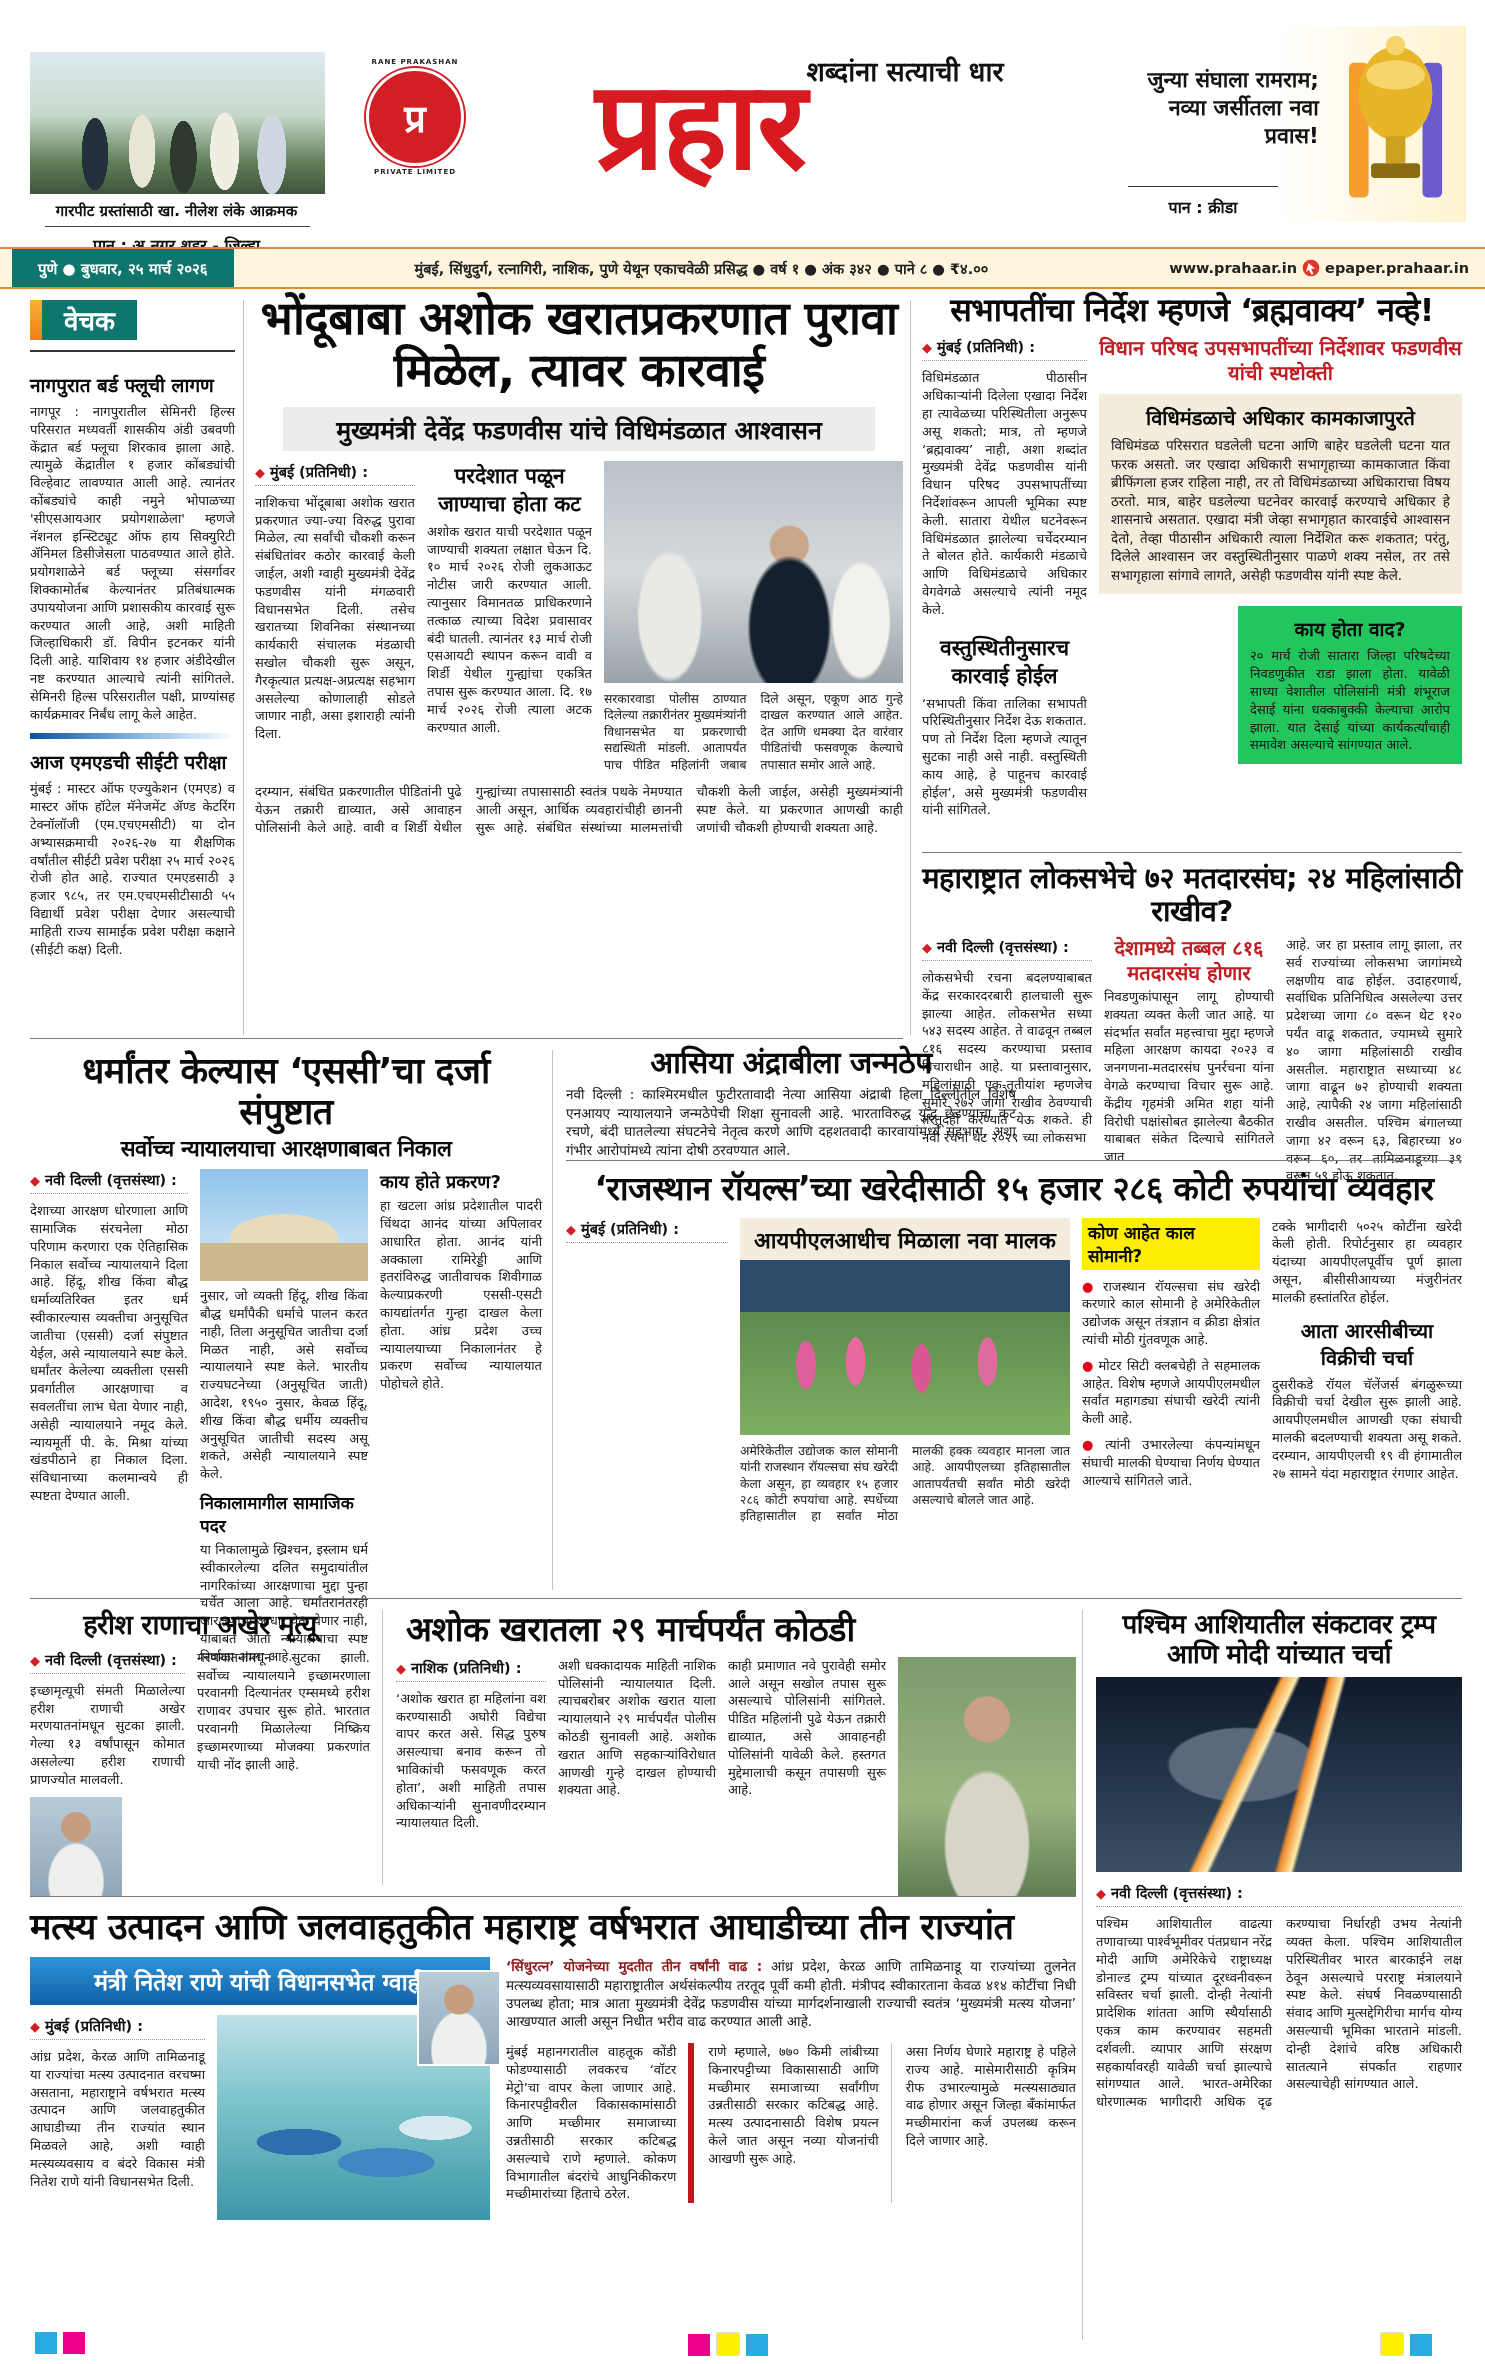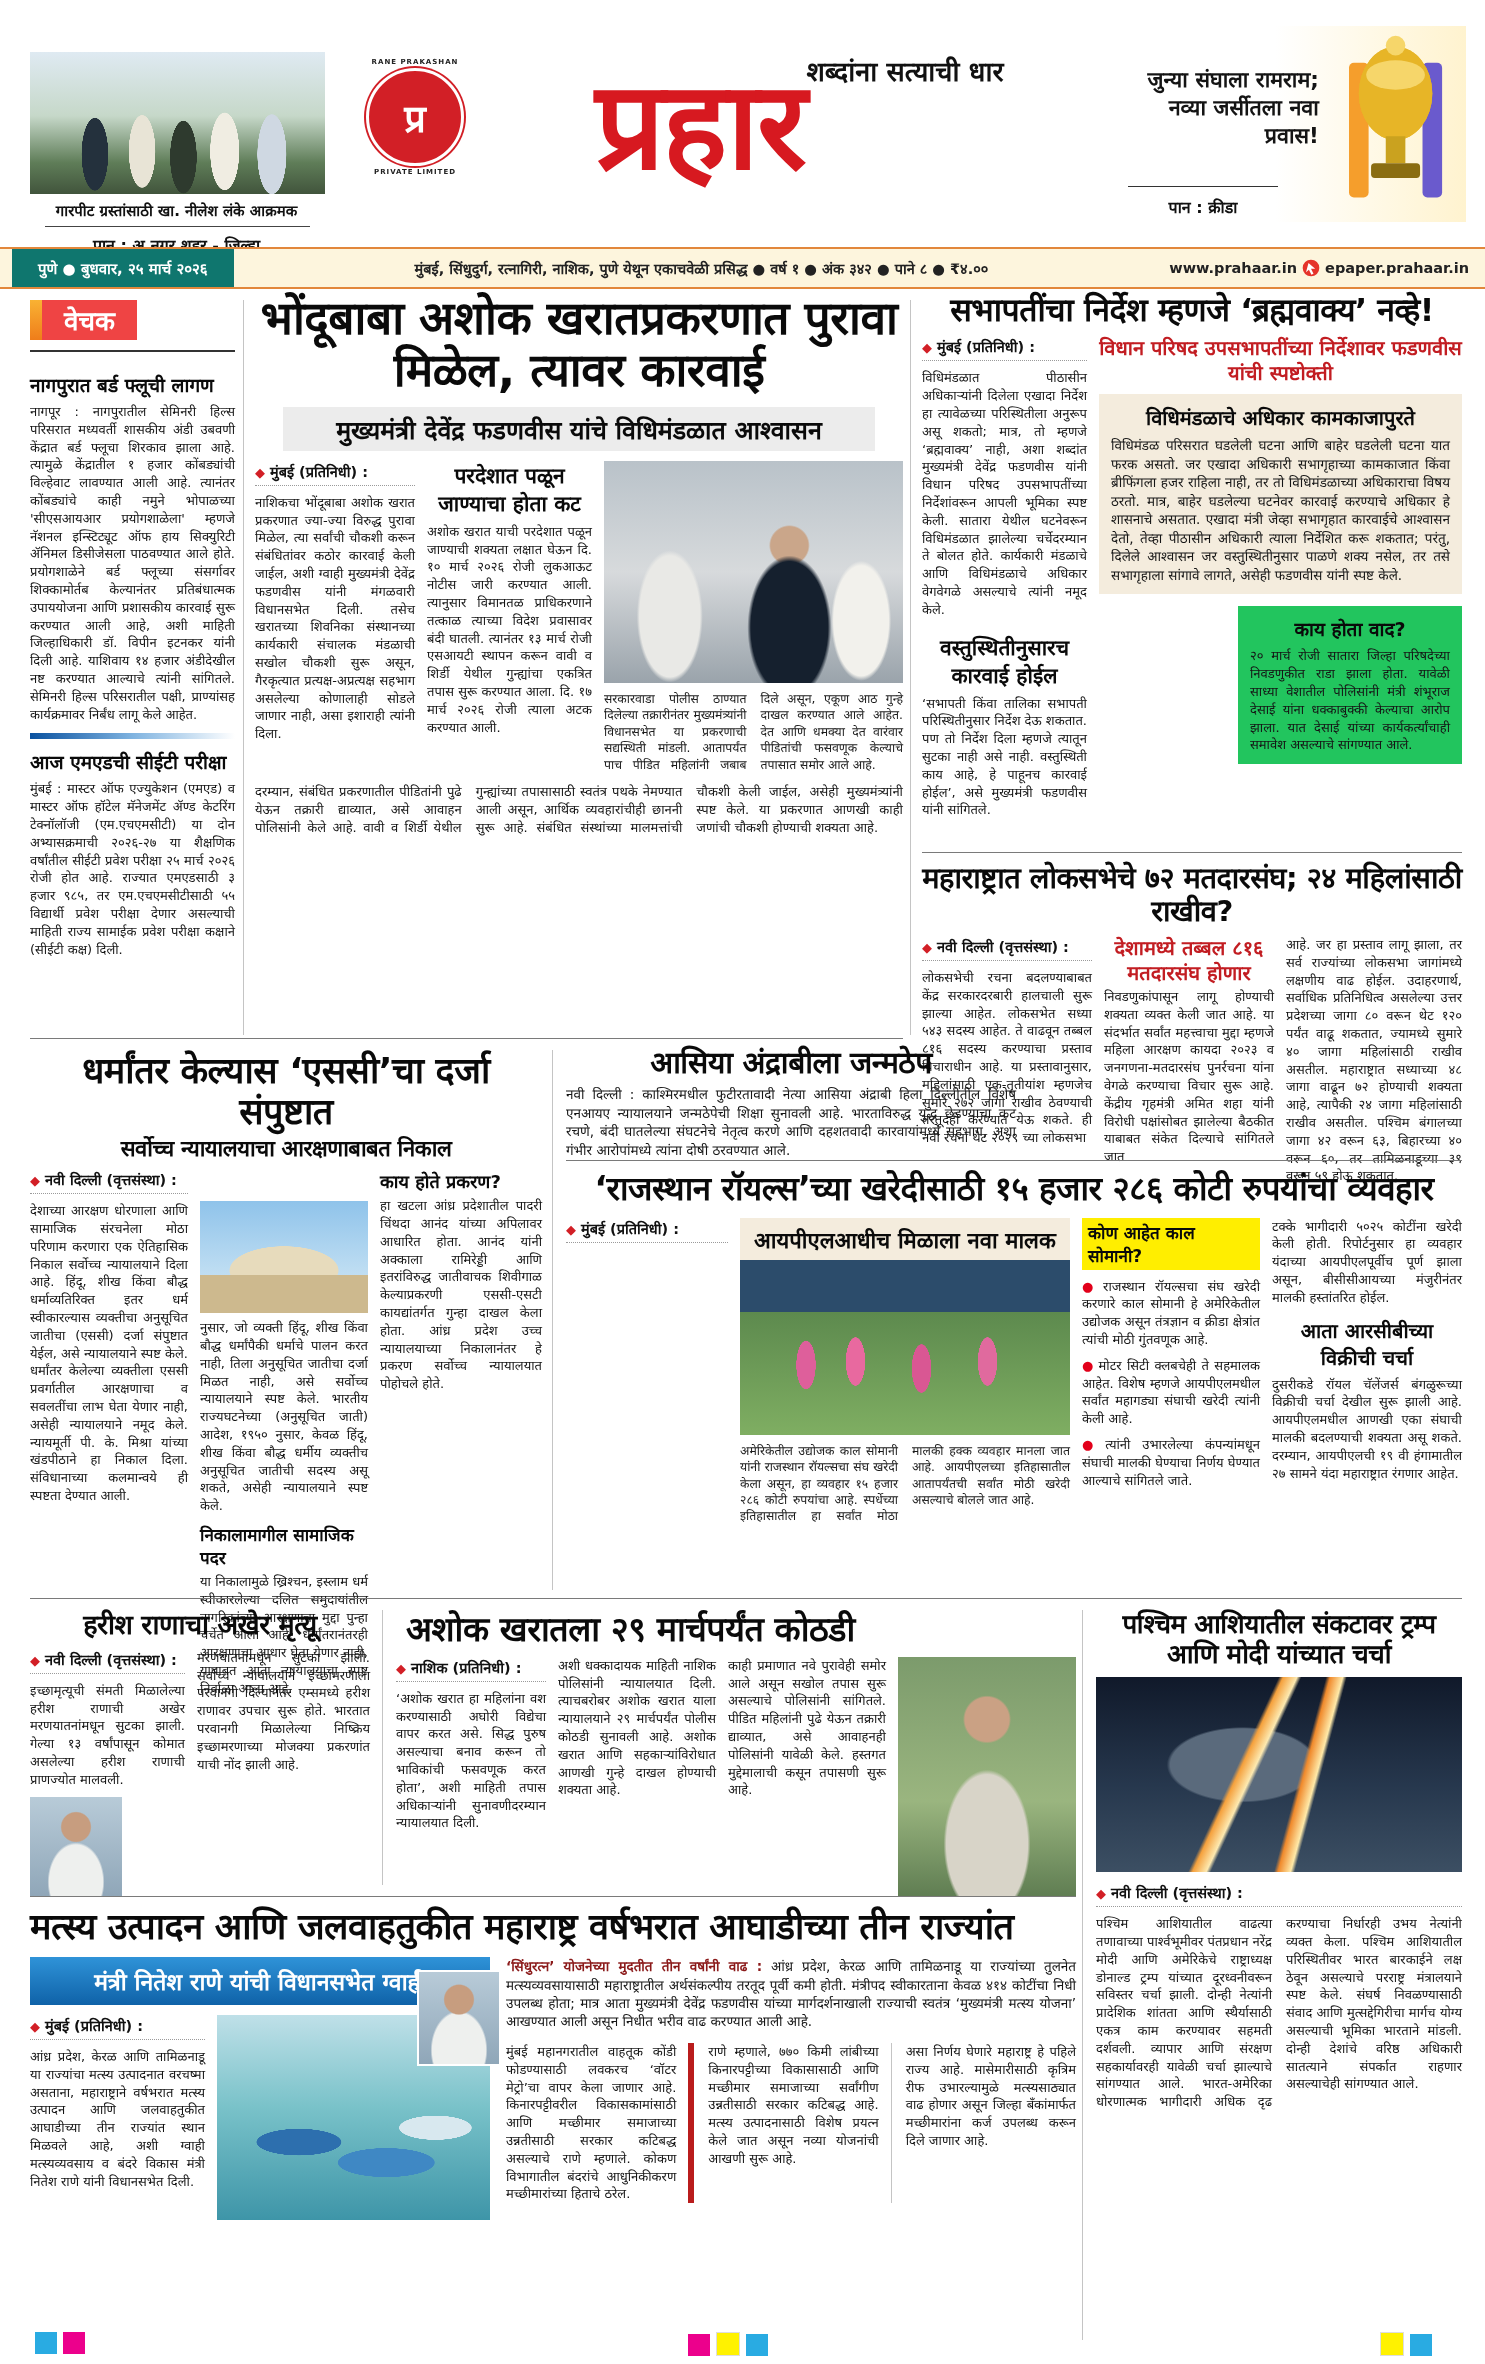--- a/index.html
+++ b/index.html
@@ -112,21 +112,21 @@
           <circle cx="12" cy="12" r="10" fill="#e5332a"></circle>
           <path d="M9 6l8 7h-5l3 6-2.5 1-3-6-3.5 3z" fill="#fff"></path>
         </svg>
       <span>epaper.prahaar.in</span>
     </div>
   </div>
 
   <div class="abs" style="left:30px;top:300px;width:205px;">
     <div style="display:flex;margin-bottom:10px;">
       <div style="width:12px;background:linear-gradient(180deg,#f9b233,#ef7d1a);"></div>
-      <div style="background:#ef4444;color:#fff;font-weight:700;font-size:26px;padding:2px 22px;">वेचक</div>
+      <div style="background:#0f766e;color:#fff;font-weight:700;font-size:26px;padding:2px 22px;">वेचक</div>
     </div>
     <div style="border-top:2px solid #333;padding-top:20px;">
       <div style="font-weight:700;font-size:19px;margin-bottom:5px;color:#0a0a0a;">नागपुरात बर्ड फ्लूची लागण</div>
       <div class="body">नागपूर : नागपुरातील सेमिनरी हिल्स परिसरात मध्यवर्ती शासकीय अंडी उबवणी केंद्रात बर्ड फ्लूचा शिरकाव झाला आहे. त्यामुळे केंद्रातील १ हजार कोंबड्यांची विल्हेवाट लावण्यात आली आहे. त्यानंतर कोंबड्यांचे काही नमुने भोपाळच्या 'सीएसआयआर प्रयोगशाळेला' म्हणजे नॅशनल इन्स्टिट्यूट ऑफ हाय सिक्युरिटी ॲनिमल डिसीजेसला पाठवण्यात आले होते. प्रयोगशाळेने बर्ड फ्लूच्या संसर्गावर शिक्कामोर्तब केल्यानंतर प्रतिबंधात्मक उपाययोजना आणि प्रशासकीय कारवाई सुरू करण्यात आली आहे, अशी माहिती जिल्हाधिकारी डॉ. विपीन इटनकर यांनी दिली आहे. याशिवाय १४ हजार अंडीदेखील नष्ट करण्यात आल्याचे त्यांनी सांगितले. सेमिनरी हिल्स परिसरातील पक्षी, प्राण्यांसह कार्यक्रमावर निर्बंध लागू केले आहेत.</div>
     </div>
     <div style="height:6px;margin:10px 0;background:linear-gradient(90deg,#0a52a0,#7fb3e0,#ffffff);"></div>
     <div>
       <div style="font-weight:700;font-size:19px;margin-bottom:5px;color:#0a0a0a;">आज एमएडची सीईटी परीक्षा</div>
       <div class="body">मुंबई : मास्टर ऑफ एज्युकेशन (एमएड) व मास्टर ऑफ हॉटेल मॅनेजमेंट ॲण्ड केटरिंग टेक्नॉलॉजी (एम.एचएमसीटी) या दोन अभ्यासक्रमाची २०२६-२७ या शैक्षणिक वर्षांतील सीईटी प्रवेश परीक्षा २५ मार्च २०२६ रोजी होत आहे. राज्यात एमएडसाठी ३ हजार ९८५, तर एम.एचएमसीटीसाठी ५५ विद्यार्थी प्रवेश परीक्षा देणार असल्याची माहिती राज्य सामाईक प्रवेश परीक्षा कक्षाने (सीईटी कक्ष) दिली.</div>
     </div>
@@ -197,21 +197,21 @@
 
   <div class="abs hr" style="left:30px;top:1038px;width:873px;"></div>
   <div class="abs" style="left:30px;top:1050px;width:512px;">
     <div class="hl" style="font-size:36px;">धर्मांतर केल्यास ‘एससी’चा दर्जा संपुष्टात</div>
     <div class="hl" style="font-size:22px;margin-top:4px;">सर्वोच्च न्यायालयाचा आरक्षणाबाबत निकाल</div>
     <div style="display:flex;gap:12px;margin-top:8px;">
       <div style="width:158px;">
         <div class="byline"><span class="diamond">◆</span><span>नवी दिल्ली (वृत्तसंस्था) :</span></div>
         <div class="body">देशाच्या आरक्षण धोरणाला आणि सामाजिक संरचनेला मोठा परिणाम करणारा एक ऐतिहासिक निकाल सर्वोच्च न्यायालयाने दिला आहे. हिंदू, शीख किंवा बौद्ध धर्माव्यतिरिक्त इतर धर्म स्वीकारल्यास व्यक्तीचा अनुसूचित जातीचा (एससी) दर्जा संपुष्टात येईल, असे न्यायालयाने स्पष्ट केले. धर्मांतर केलेल्या व्यक्तीला एससी प्रवर्गातील आरक्षणाचा व सवलतींचा लाभ घेता येणार नाही, असेही न्यायालयाने नमूद केले. न्यायमूर्ती पी. के. मिश्रा यांच्या खंडपीठाने हा निकाल दिला. संविधानाच्या कलमान्वये ही स्पष्टता देण्यात आली.</div>
       </div>
-      <div style="width:168px;margin-top:32px;">
+      <div style="width:168px;">
         <div class="ph ph-court" style="width:100%;height:112px;"></div>
         <div class="body" style="margin-top:6px;">नुसार, जो व्यक्ती हिंदू, शीख किंवा बौद्ध धर्मांपैकी धर्माचे पालन करत नाही, तिला अनुसूचित जातीचा दर्जा मिळत नाही, असे सर्वोच्च न्यायालयाने स्पष्ट केले. भारतीय राज्यघटनेच्या (अनुसूचित जाती) आदेश, १९५० नुसार, केवळ हिंदू, शीख किंवा बौद्ध धर्मीय व्यक्तीच अनुसूचित जातीची सदस्य असू शकते, असेही न्यायालयाने स्पष्ट केले.</div>
         <div style="margin-top:8px;">
           <div style="font-weight:700;font-size:17px;color:#0a0a0a;">निकालामागील सामाजिक पदर</div>
           <div class="body" style="margin-top:4px;">या निकालामुळे ख्रिश्चन, इस्लाम धर्म स्वीकारलेल्या दलित समुदायांतील नागरिकांच्या आरक्षणाचा मुद्दा पुन्हा चर्चेत आला आहे. धर्मांतरानंतरही आरक्षणाचा आधार घेता येणार नाही, याबाबत आता न्यायालयाचा स्पष्ट निर्वाळा आला आहे.</div>
         </div>
       </div>
       <div style="flex:1;">
         <div style="font-weight:700;font-size:18px;color:#0a0a0a;">काय होते प्रकरण?</div>
         <div class="body" style="margin-top:4px;">हा खटला आंध्र प्रदेशातील पादरी चिंथदा आनंद यांच्या अपिलावर आधारित होता. आनंद यांनी अक्काला रामिरेड्डी आणि इतरांविरुद्ध जातीवाचक शिवीगाळ केल्याप्रकरणी एससी-एसटी कायद्यांतर्गत गुन्हा दाखल केला होता. आंध्र प्रदेश उच्च न्यायालयाच्या निकालानंतर हे प्रकरण सर्वोच्च न्यायालयात पोहोचले होते.</div>

